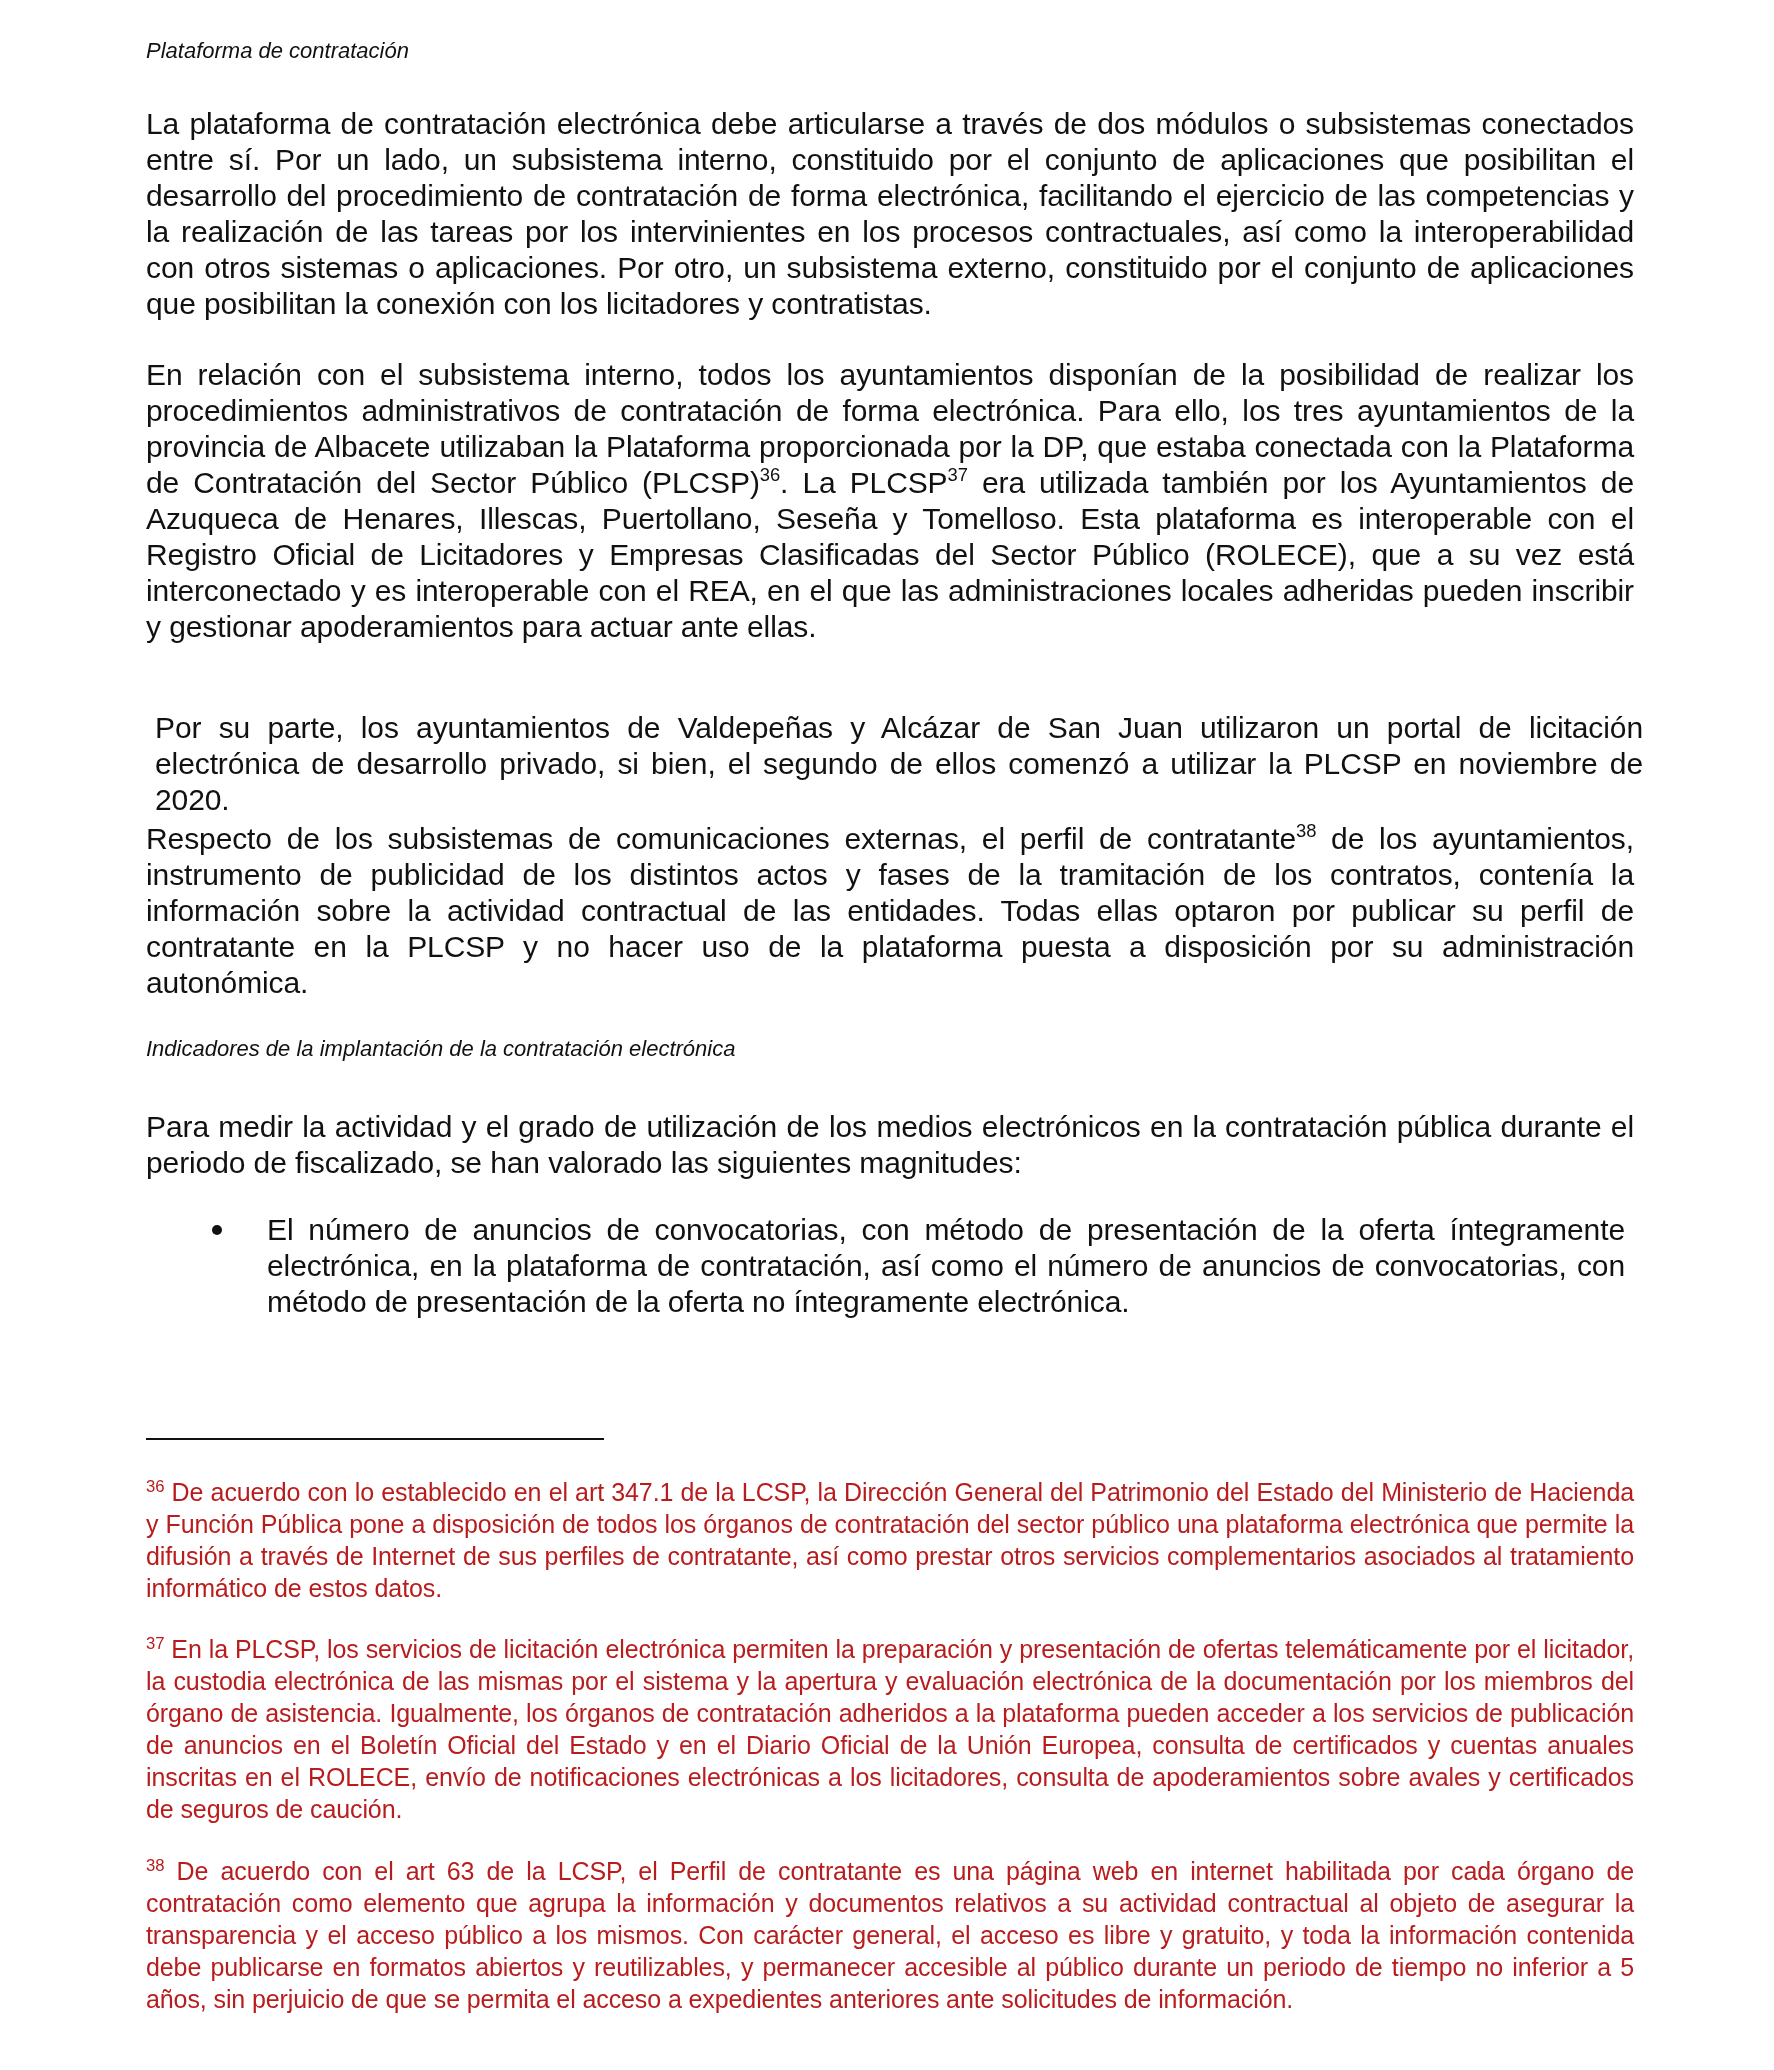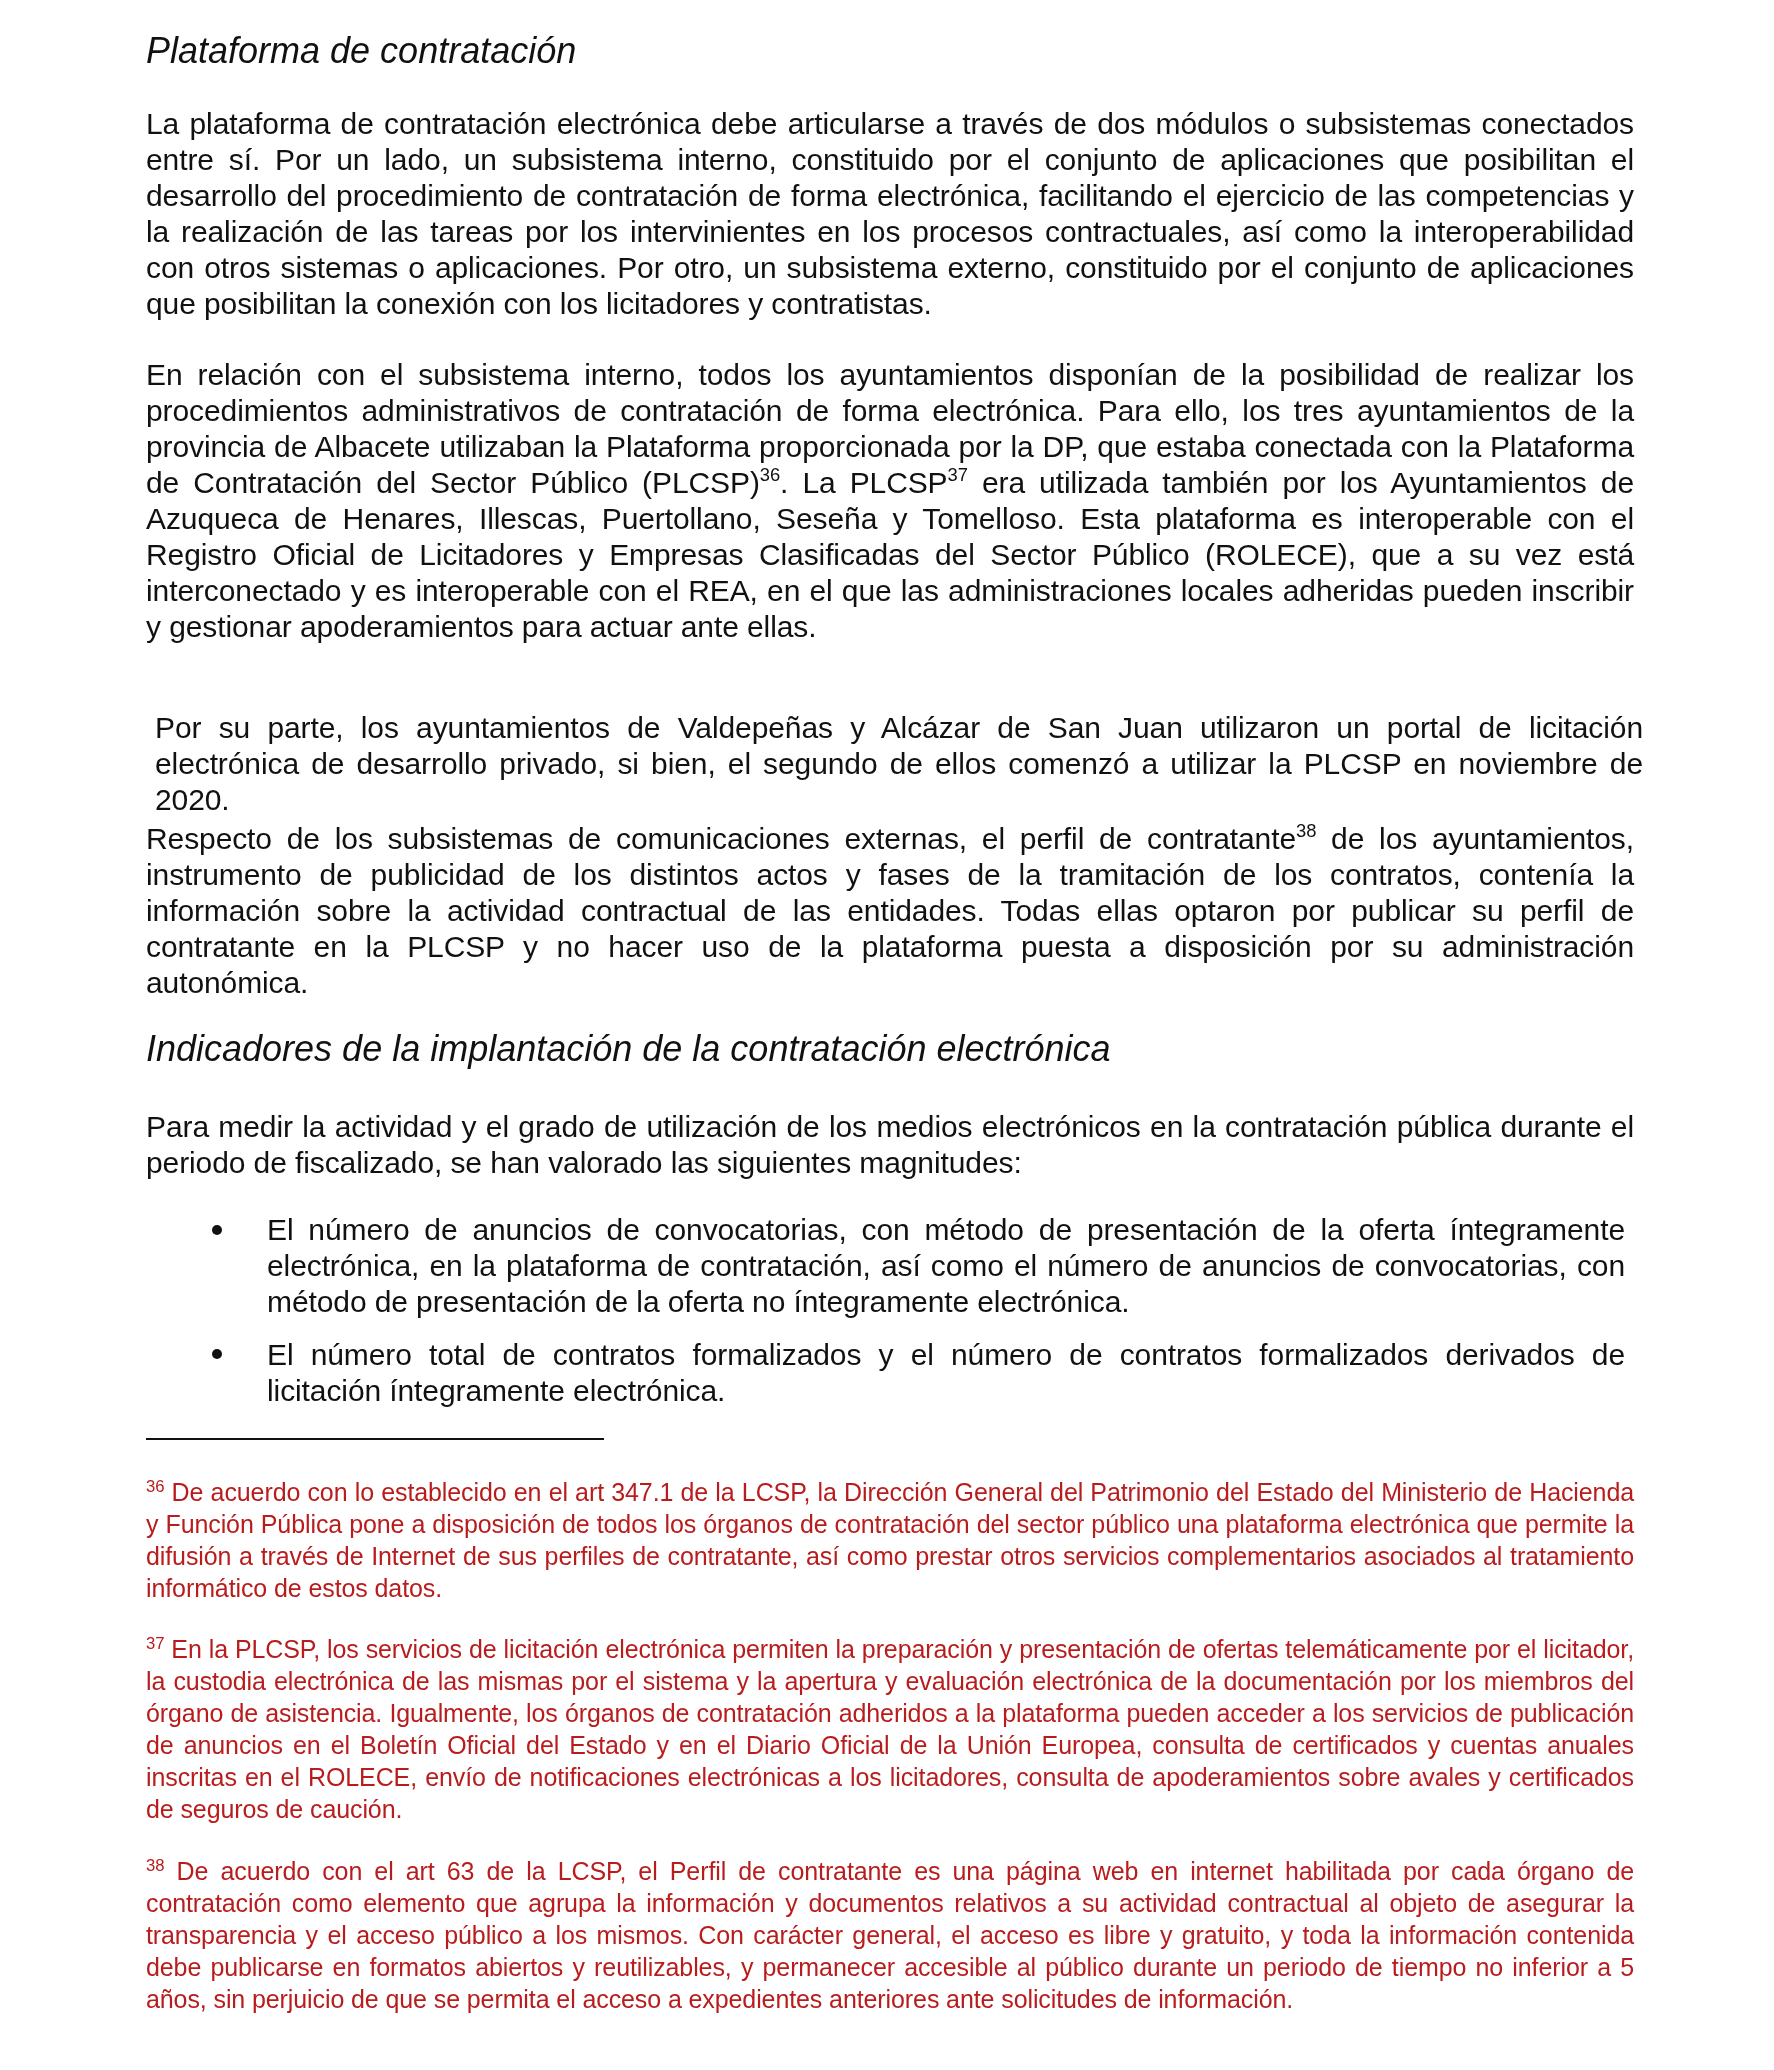--- a/index.html
+++ b/index.html
@@ -6,21 +6,21 @@
   body {
     width: 1775px; height: 2071px; position: relative; overflow: hidden;
     font-family: "Liberation Sans", sans-serif; color: #111111;
   }
   .page { position: absolute; left: 146px; top: 0; width: 1488px; }
   .blk { position: absolute; left: 0; width: 1488px; }
   .body-text {
     font-size: 30px; line-height: 36px; text-align: justify;
     margin: 0; letter-spacing: -0.1px;
   }
-  .heading { font-style: italic; font-size: 36px; line-height: 36px; margin: 0; }
+  .heading { font-style: italic; font-size: 22px; line-height: 36px; margin: 0; }
   sup.fn { font-size: 18.4px; line-height: 0; vertical-align: 11.7px; }
   ul.bullets { list-style: none; margin: 11px; padding: 0; }
   ul.bullets li { position: relative; padding-left: 110px; width: 1358px; }
   ul.bullets li .dot {
     position: absolute; left: 55px; top: 12.5px; width: 10px; height: 10px;
     border-radius: 50%; background: #111;
   }
   .separator {
     position: absolute; left: 0; width: 458px; height: 0;
     border-top: 2.5px solid #111;
@@ -48,24 +48,20 @@
 
   <p class="heading blk" style="top:1031px;">Indicadores de la implantación de la contratación electrónica</p>
 
   <p class="body-text blk" style="top:1109px;">Para medir la actividad y el grado de utilización de los medios electrónicos en la contratación pública durante el periodo de fiscalizado, se han valorado las siguientes magnitudes:</p>
 
   <ul class="bullets blk" style="top:1201px;">
     <li class="body-text">
       <span class="dot"></span>
       <span>El número de anuncios de convocatorias, con método de presentación de la oferta íntegramente electrónica, en la plataforma de contratación, así como el número de anuncios de convocatorias, con método de presentación de la oferta no íntegramente electrónica.</span>
     </li>
-    <li class="body-text" style="margin-top:16.7px;">
-      <span class="dot"></span>
-      <span>El número total de contratos formalizados y el número de contratos formalizados derivados de licitación íntegramente electrónica.</span>
-    </li>
   </ul>
 
   <div class="separator" style="top:1438px;"></div>
 
   <p class="footnote blk" style="top:1476px;"><sup>36</sup><span> De acuerdo con lo establecido en el art 347.1 de la LCSP, la Dirección General del Patrimonio del Estado del Ministerio de Hacienda y Función Pública pone a disposición de todos los órganos de contratación del sector público una plataforma electrónica que permite la difusión a través de Internet de sus perfiles de contratante, así como prestar otros servicios complementarios asociados al tratamiento informático de estos datos.</span></p>
 
   <p class="footnote blk" style="top:1633px;"><sup>37</sup><span> En la PLCSP, los servicios de licitación electrónica permiten la preparación y presentación de ofertas telemáticamente por el licitador, la custodia electrónica de las mismas por el sistema y la apertura y evaluación electrónica de la documentación por los miembros del órgano de asistencia. Igualmente, los órganos de contratación adheridos a la plataforma pueden acceder a los servicios de publicación de anuncios en el Boletín Oficial del Estado y en el Diario Oficial de la Unión Europea, consulta de certificados y cuentas anuales inscritas en el ROLECE, envío de notificaciones electrónicas a los licitadores, consulta de apoderamientos sobre avales y certificados de seguros de caución.</span></p>
 
   <p class="footnote blk" style="top:1855px;"><sup>38</sup><span> De acuerdo con el art 63 de la LCSP, el Perfil de contratante es una página web en internet habilitada por cada órgano de contratación como elemento que agrupa la información y documentos relativos a su actividad contractual al objeto de asegurar la transparencia y el acceso público a los mismos. Con carácter general, el acceso es libre y gratuito, y toda la información contenida debe publicarse en formatos abiertos y reutilizables, y permanecer accesible al público durante un periodo de tiempo no inferior a 5 años, sin perjuicio de que se permita el acceso a expedientes anteriores ante solicitudes de información.</span></p>
 

